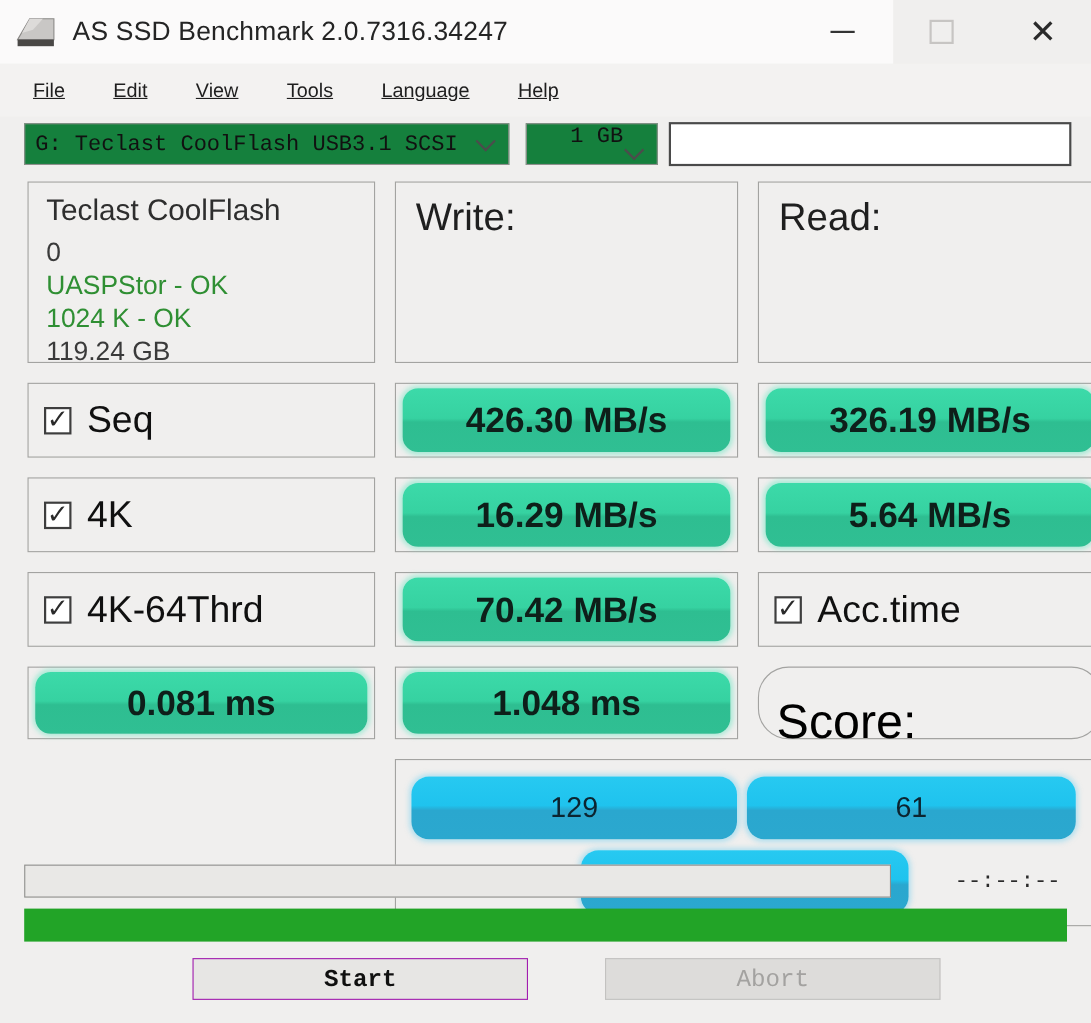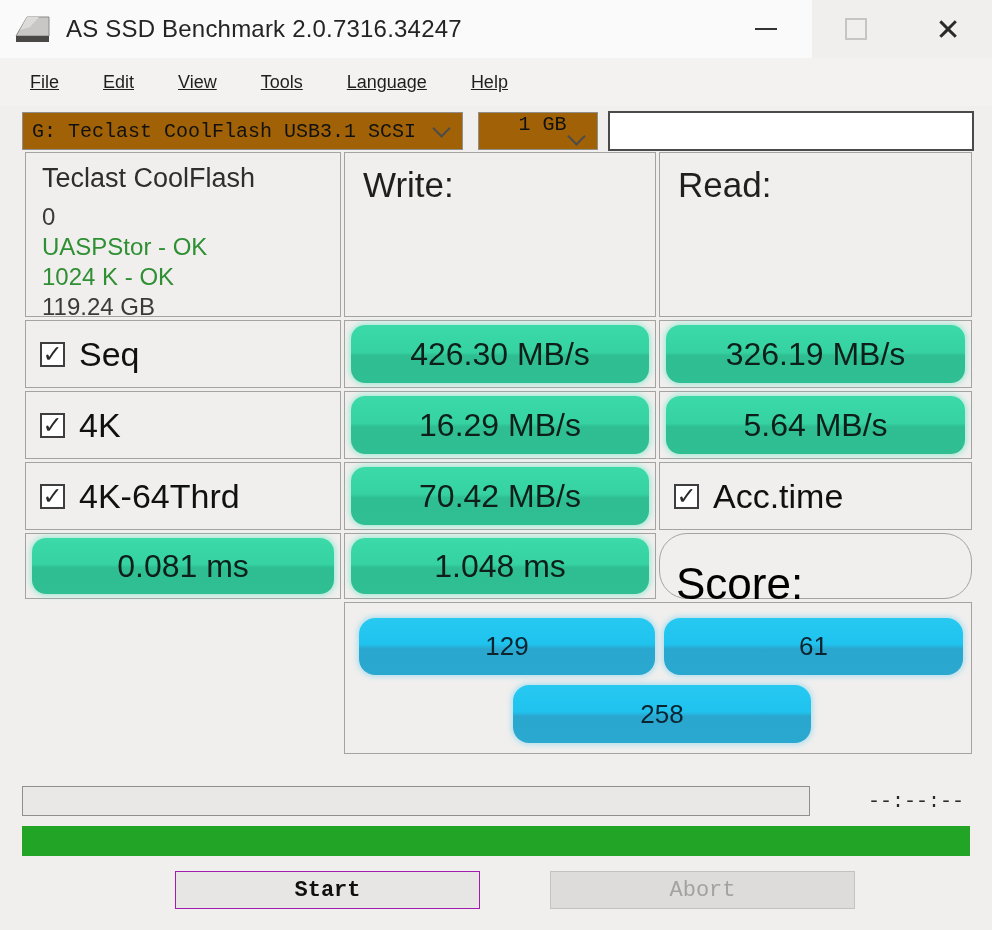--- a/index.html
+++ b/index.html
@@ -17,40 +17,40 @@
   .win-btn{position:absolute;top:0;height:58px;display:flex;align-items:center;justify-content:center;cursor:default;}
   .btn-min{left:738px;width:56px;font-size:30px;color:#222;}
   .btn-min span{display:block;width:22px;border-top:2px solid #333;}
   .btn-max{left:828px;width:56px;}
   .btn-max span{display:block;width:18px;height:18px;border:2px solid #c7c5c3;}
   .btn-close{left:918px;width:60px;font-size:30px;color:#2a2a2a;font-family:"DejaVu Sans",sans-serif;}
   
   .menubar{position:absolute;left:0;top:58px;width:992px;height:48px;background:#f3f2f1;display:flex;align-items:center;padding-left:30px;box-sizing:border-box;}
   .menu-item{font-size:18px;color:#1e1e1e;margin-right:44px;cursor:default;text-decoration:underline;}
   
-  .select{position:absolute;top:112px;height:38px;background:#a16207;border:1px solid #8f8f8d;box-sizing:border-box;display:flex;align-items:center;font-family:"Liberation Mono","DejaVu Sans Mono",monospace;font-size:20px;color:#111;}
+  .select{position:absolute;top:112px;height:38px;background:#15803d;border:1px solid #8f8f8d;box-sizing:border-box;display:flex;align-items:center;font-family:"Liberation Mono","DejaVu Sans Mono",monospace;font-size:20px;color:#111;}
   .select .val{padding-left:9px;white-space:nowrap;}
   .chev{width:11px;height:11px;border-right:2px solid #4c4c4c;border-bottom:2px solid #4c4c4c;transform:rotate(45deg);margin-left:auto;margin-right:14px;margin-top:-6px;}
   .sel-drive{left:22px;width:441px;}
   .sel-size{left:478px;width:120px;flex-direction:column;}
   .textbox{position:absolute;top:111px;left:608px;width:366px;height:40px;background:#ffffff;border:2px solid #4a4a4a;box-sizing:border-box;}
   
-  .grid{position:absolute;left:25px;top:152px;width:941px;display:grid;grid-template-columns:316px 312px 313px;grid-template-rows:165px 68px 68px 68px 66px 152px;gap:3px;}
+  .grid{position:absolute;left:25px;top:165px;width:941px;display:grid;grid-template-columns:316px 312px 313px;grid-template-rows:165px 68px 68px 68px 66px 152px;gap:18px;}
   .cell{background:#f0efee;border:1px solid #a3a3a1;box-sizing:border-box;position:relative;}
   .info-cell{padding:10px 0 0 16px;}
   .info-l1{font-size:27px;color:#2e2e2e;margin-bottom:8px;}
   .info-l{font-size:24px;color:#3a3a3a;line-height:30px;}
   .ok-green{color:#2f8f33;}
   .col-header{font-size:35px;color:#1f1f1f;padding:12px 0 0 18px;}
   .metric-label{display:flex;align-items:center;}
   .checkbox{width:25px;height:25px;background:#fff;border:2px solid #3e3e3e;margin-left:14px;box-sizing:border-box;display:flex;align-items:center;justify-content:center;font-size:24px;color:#2a2a2a;line-height:1;}
   .metric-text{font-size:34px;color:#101010;margin-left:14px;}
   .pill{position:absolute;left:6px;right:6px;top:4px;bottom:4px;border-radius:14px;display:flex;align-items:center;justify-content:center;font-size:32px;color:#0e1f1a;
     background:linear-gradient(to bottom,#3cdaa9 0%,#36d2a1 47%,#2ebe91 53%,#30bf93 100%);
-    box-shadow:0 0 5px 2px rgba(110,230,195,.55);}
+    box-shadow:0 0 5px 2px rgba(110,230,195,.55);font-weight:bold;}
   .score-label{font-size:44px;color:#000000;padding:25px 0 0 16px;border-radius:28px;}
   .score-area{grid-column:2 / 4;}
   .bluepill{position:absolute;border-radius:16px;display:flex;align-items:center;justify-content:center;font-size:26px;color:#0c2430;
     background:linear-gradient(to bottom,#27c9f1 0%,#1fc3ee 46%,#2aa7cf 54%,#2ba8cf 100%);
     box-shadow:0 0 5px 2px rgba(120,210,240,.5);}
   .bp-read{left:14px;top:15px;width:296px;height:57px;}
   .bp-write{left:319px;top:15px;width:299px;height:57px;}
   .bp-total{left:168px;top:82px;width:298px;height:58px;}
   
   .progressbar{position:absolute;left:22px;top:786px;width:788px;height:30px;background:#e9e8e6;border:1px solid #8f8f8d;box-sizing:border-box;}

